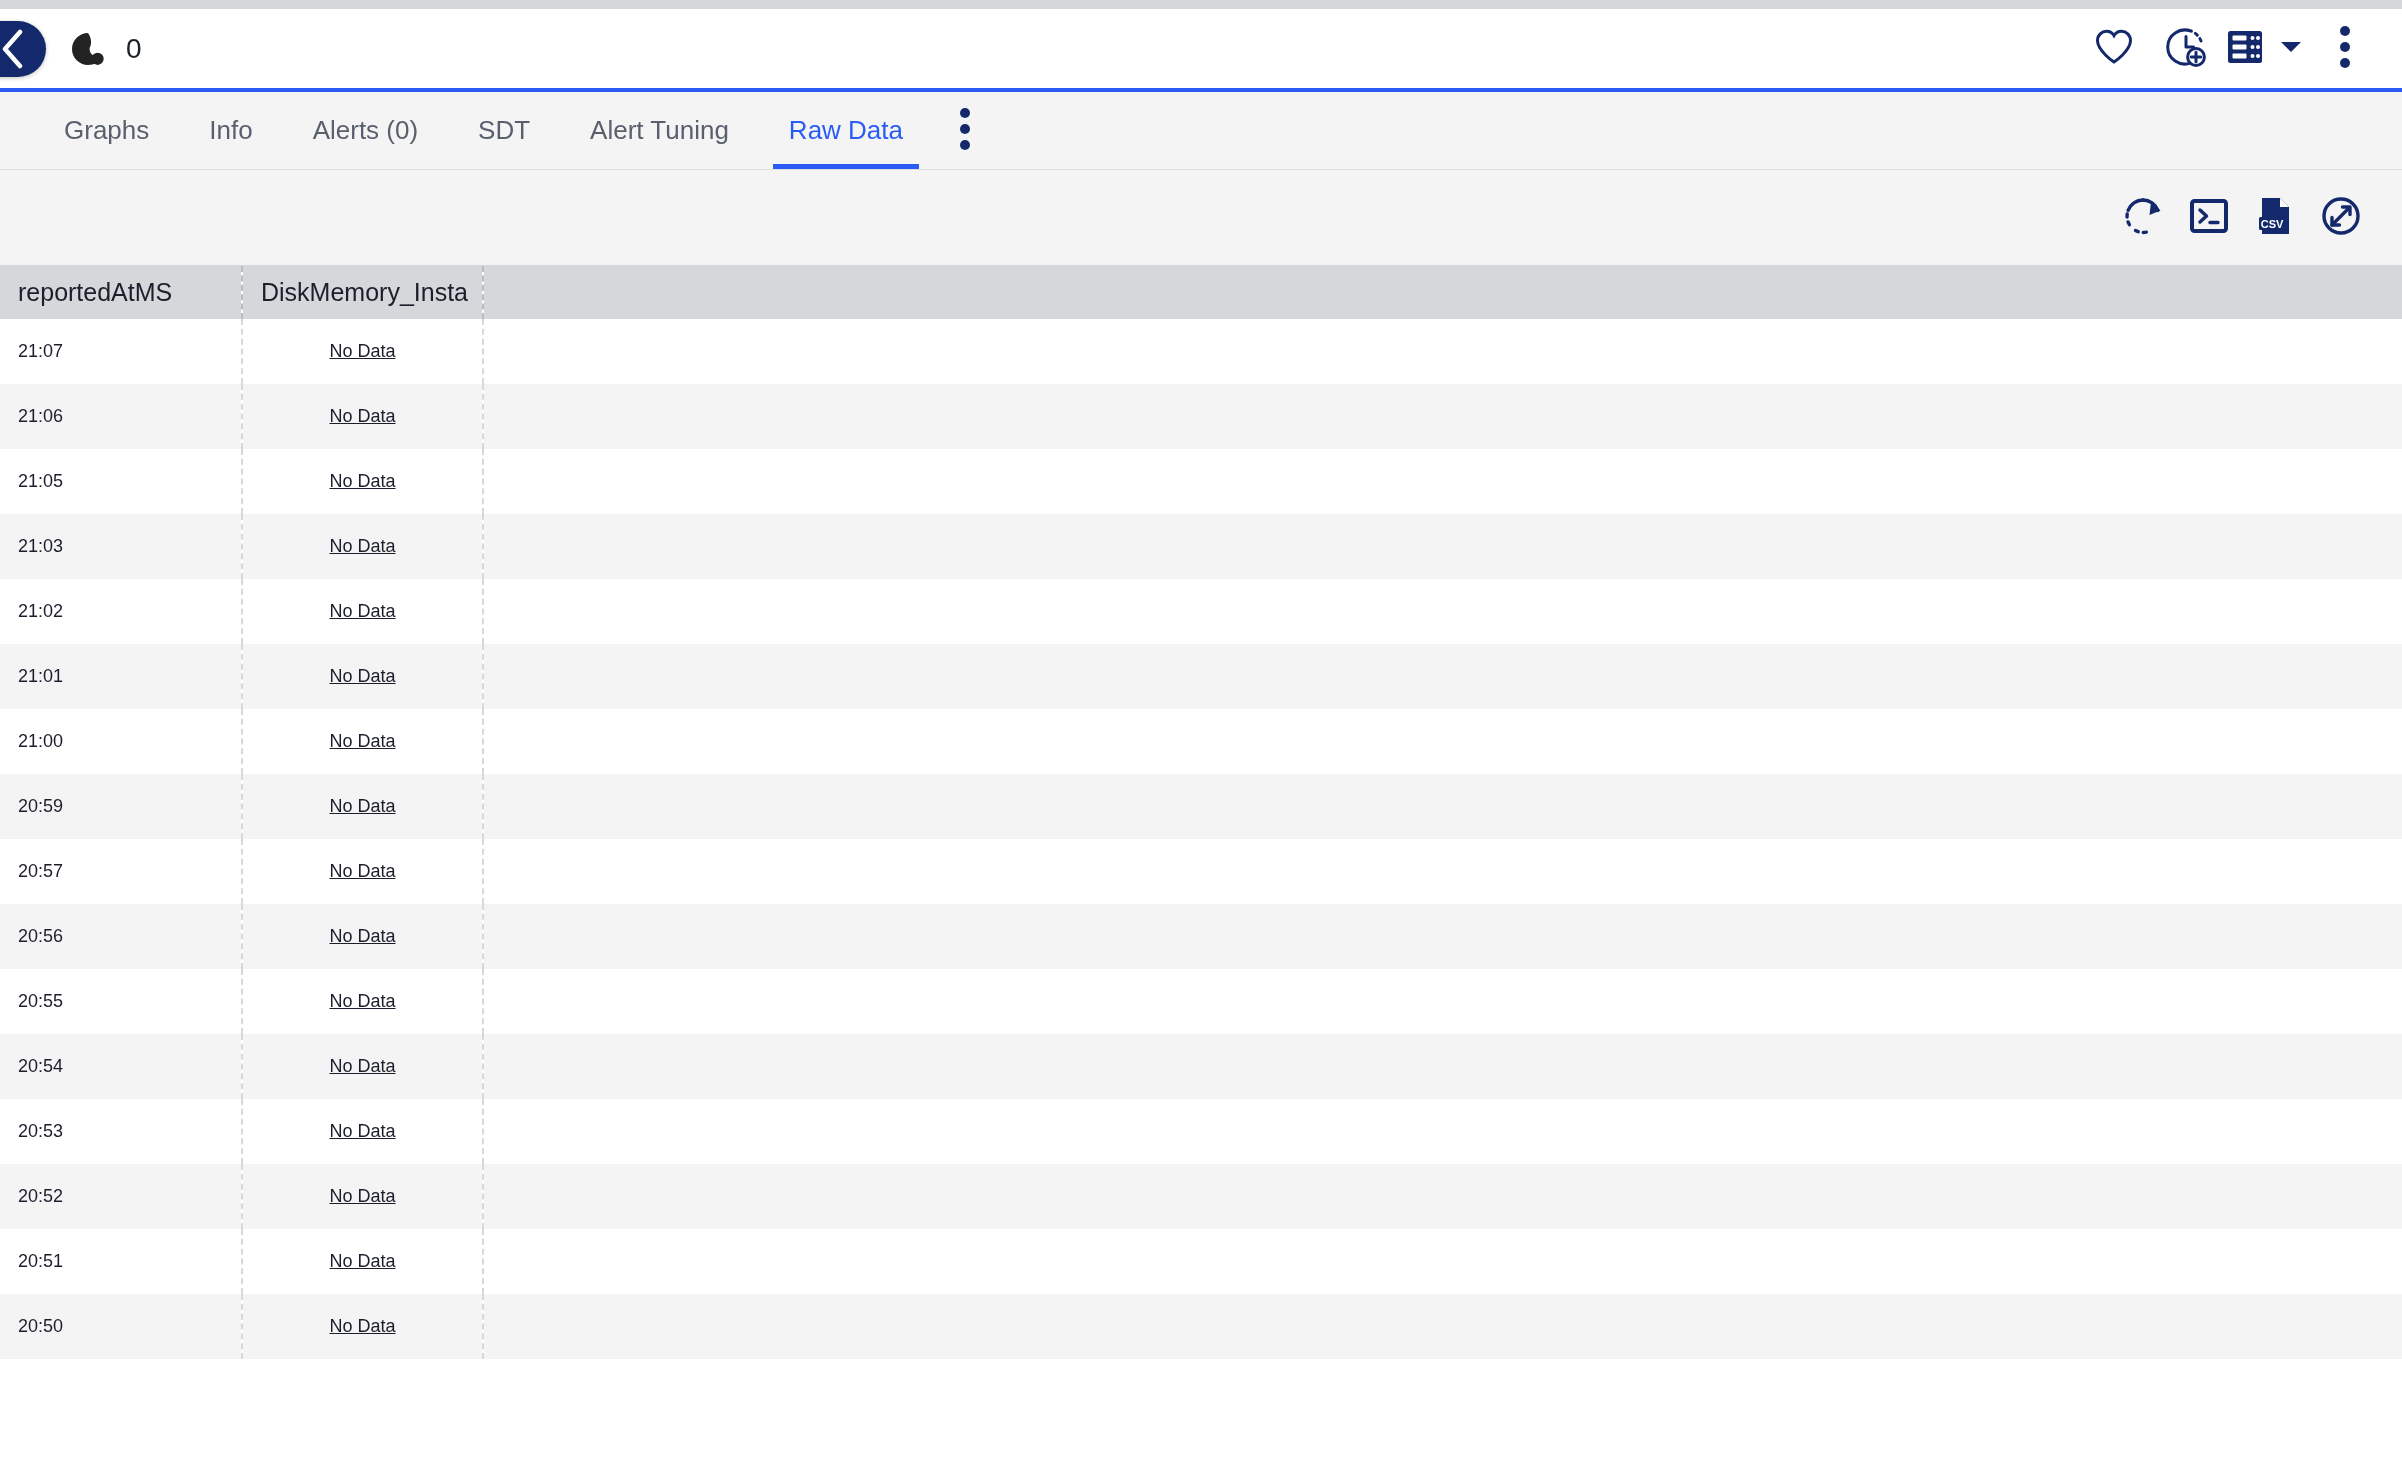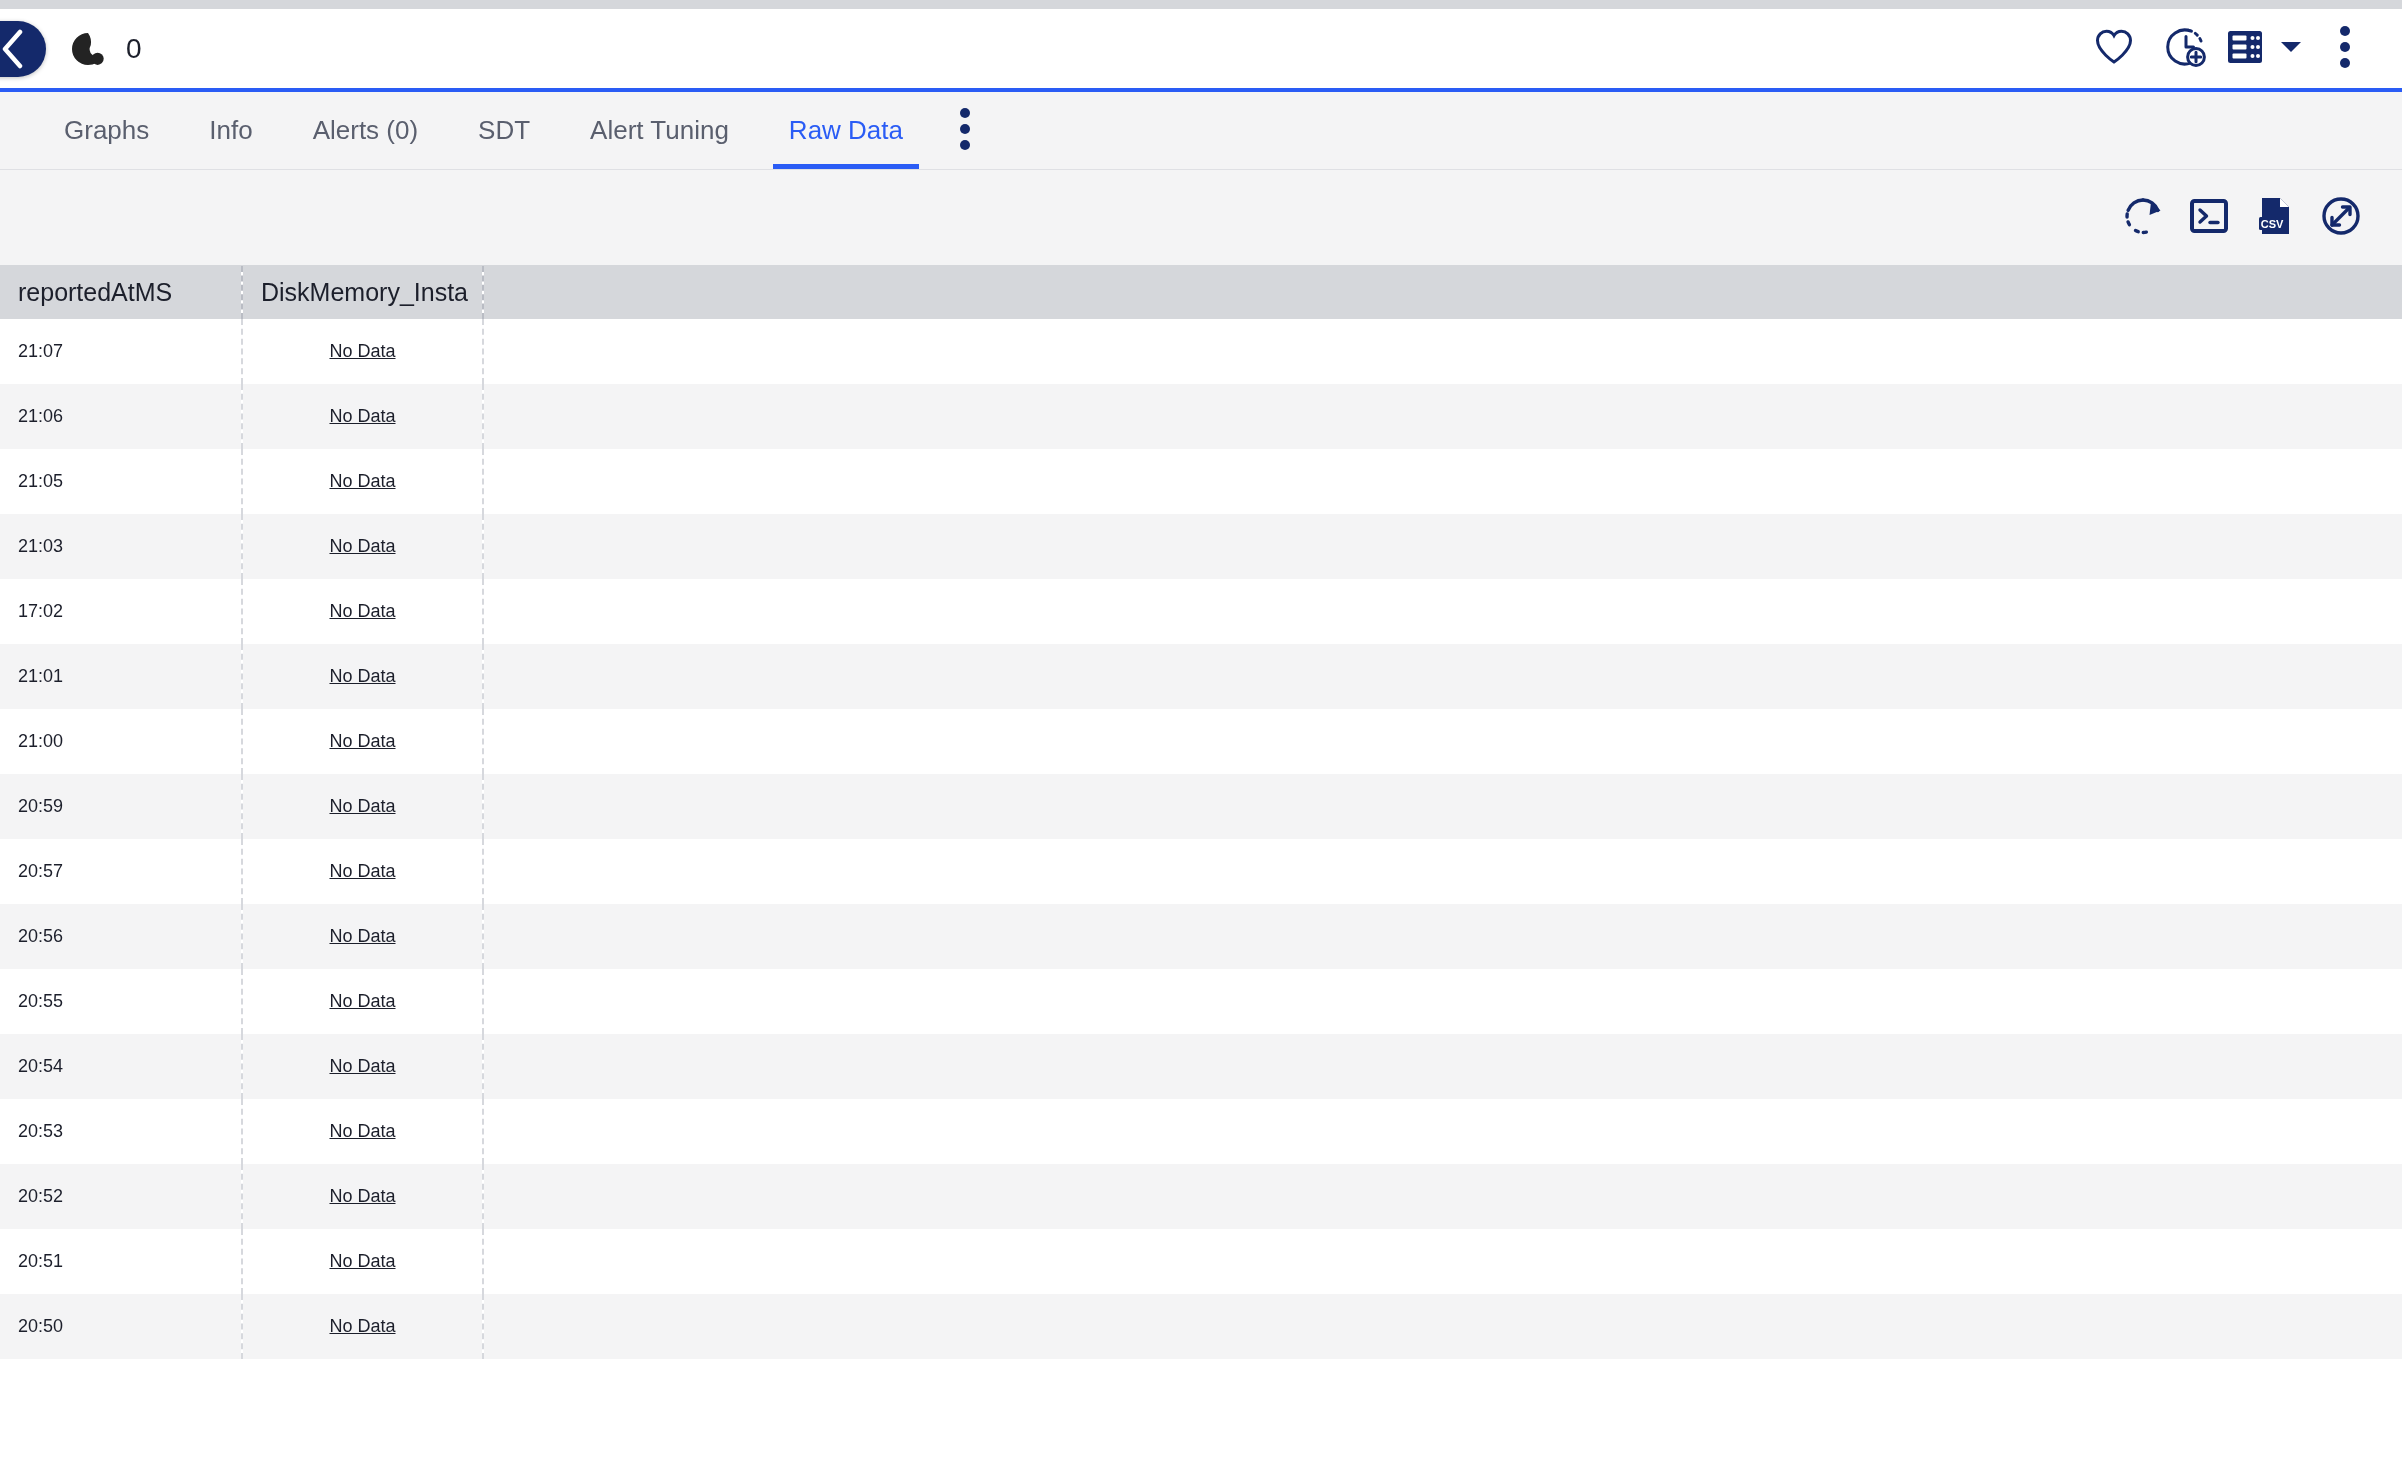--- a/index.html
+++ b/index.html
@@ -379,21 +379,21 @@
           <td>21:05</td>
           <td class="num">No Data</td>
           <td class="last"></td>
         </tr>
         <tr>
           <td>21:03</td>
           <td class="num">No Data</td>
           <td class="last"></td>
         </tr>
         <tr>
-          <td>17:02</td>
+          <td>21:02</td>
           <td class="num">No Data</td>
           <td class="last"></td>
         </tr>
         <tr>
           <td>21:01</td>
           <td class="num">No Data</td>
           <td class="last"></td>
         </tr>
         <tr>
           <td>21:00</td>

